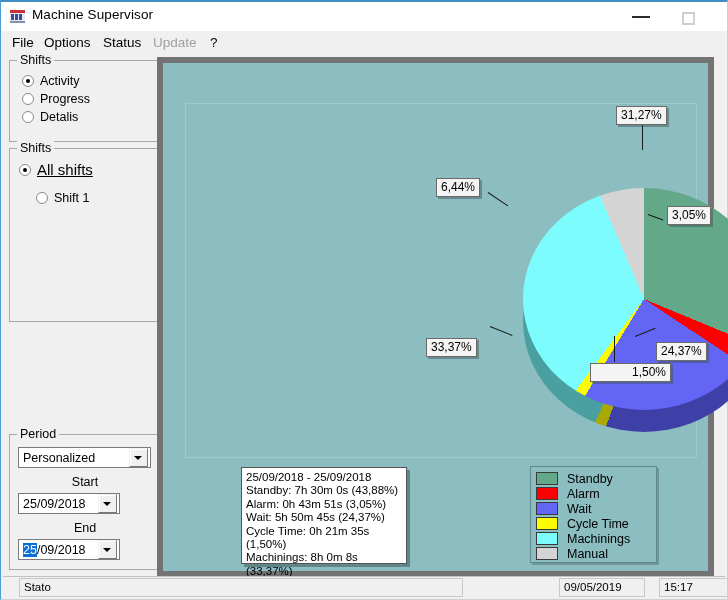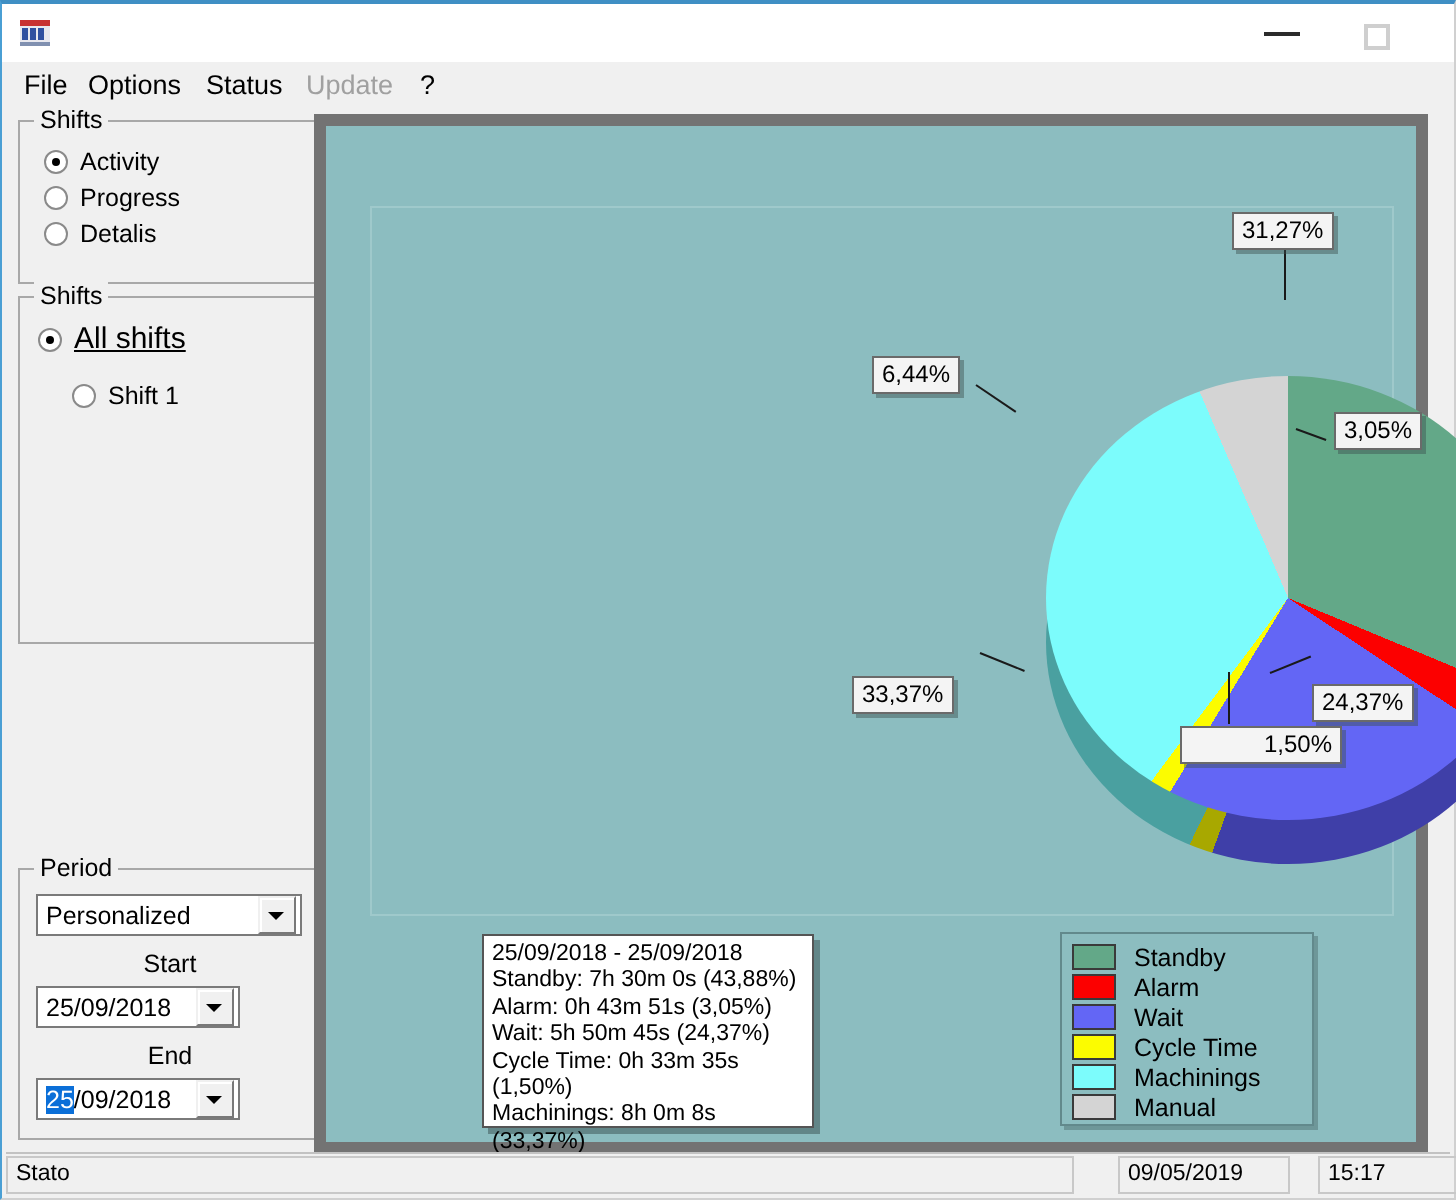--- a/index.html
+++ b/index.html
@@ -240,40 +240,41 @@
     border-top: 1px solid #c2c2c2;
   }
   .status-cell {
     position: absolute; top: 1px; height: 19px;
     border: 1px solid #c8c8c8;
     box-sizing: border-box;
     font-size: 11.5px;
     color: #000;
     padding: 2px 0 0 4px;
   }
-  #status-main { left: 0; width: 534px; }
+  #status-main { left: 16px; width: 444px; }
   #status-date { left: 556px; width: 86px; }
   #status-time { left: 642px; width: 80px; margin-left: 14px; }
 </style>
 </head>
 <body>
 
 <div id="app">
 
   <div id="titlebar">
     <div id="app-icon">
       <svg width="17" height="16" viewBox="0 0 17 16">
         <rect x="1" y="2" width="15" height="11" fill="#e8e8ee"></rect>
         <rect x="1" y="2" width="15" height="3" fill="#c83232"></rect>
         <rect x="2" y="6" width="3" height="6" fill="#3050a0"></rect>
         <rect x="6" y="6" width="3" height="6" fill="#3050a0"></rect>
         <rect x="10" y="6" width="3" height="6" fill="#3050a0"></rect>
         <rect x="1" y="13" width="15" height="2" fill="#8090b0"></rect>
       </svg>
     </div>
+    <div id="title-text">Machine Supervisor</div>
     <div class="winbtn" id="btn-min">
       <span class="glyph"></span>
     </div>
     <div class="winbtn" id="btn-max">
       <span class="glyph"></span>
     </div>
   </div>
 
   <div id="menubar">
     <div class="menu-item" style="left:6px;">File</div>
@@ -372,21 +373,21 @@
       <div class="label-box" style="left:240px; top:234px;">33,37%</div>
       <div class="label-box" style="left:250px; top:74px;">6,44%</div>
 
     </div>
 
     <div id="info-box">
       <div>25/09/2018 - 25/09/2018</div>
       <div>Standby: 7h 30m 0s (43,88%)</div>
       <div>Alarm: 0h 43m 51s (3,05%)</div>
       <div>Wait: 5h 50m 45s (24,37%)</div>
-      <div>Cycle Time: 0h 33m 35s (1,50%)</div>
+      <div>Cycle Time: 0h 21m 35s (1,50%)</div>
       <div>Machinings: 8h 0m 8s (33,37%)</div>
       <div>Manual: 1h 32m 40s (6,44%)</div>
     </div>
 
     <div id="legend-box">
       <div class="legend-row">
         <span class="legend-swatch" style="background:#63a888;"></span>
         <span>Standby</span>
       </div>
       <div class="legend-row">

